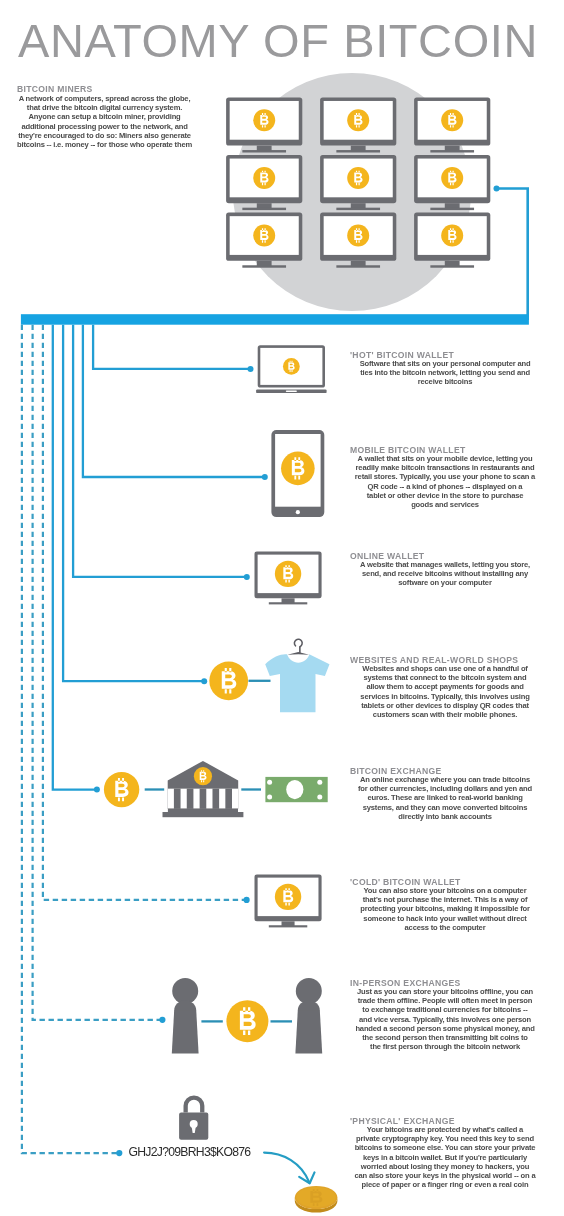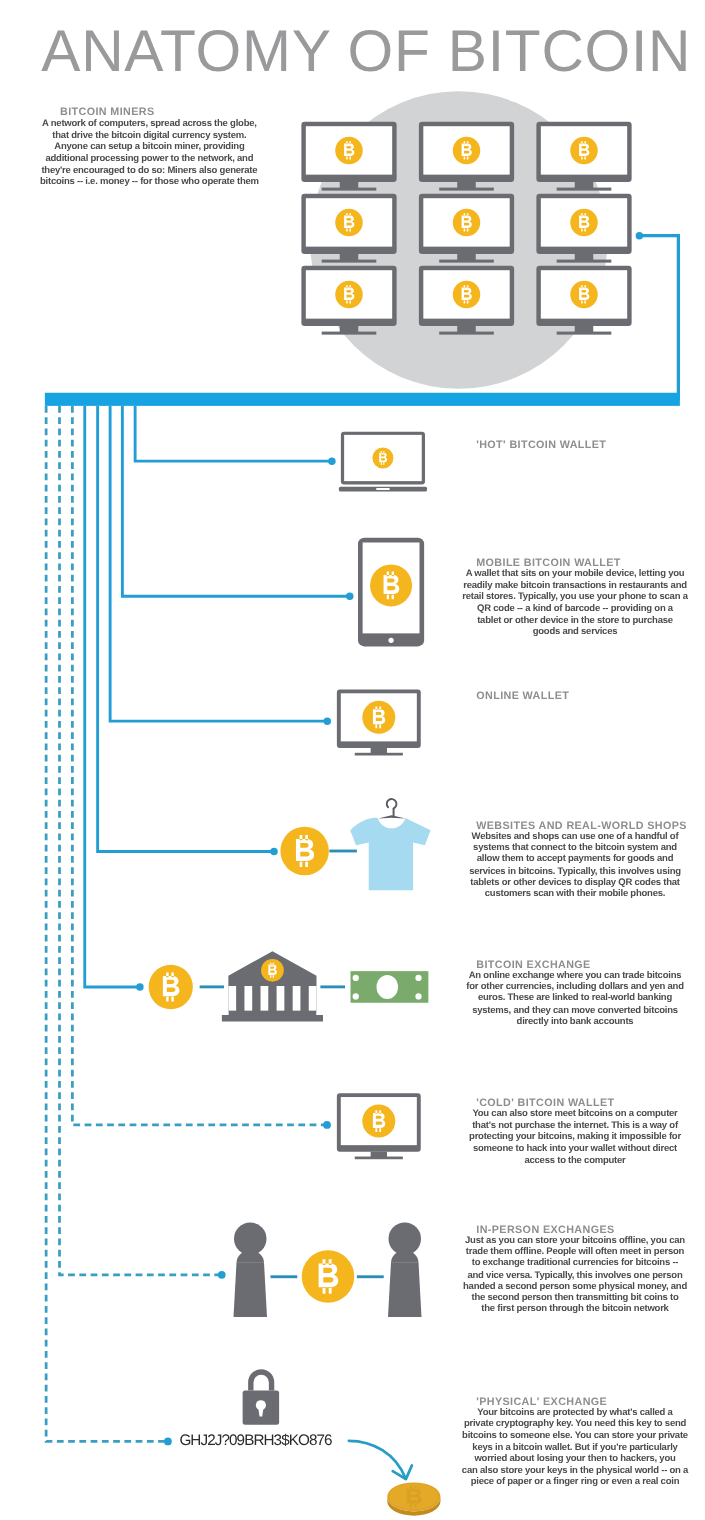--- a/index.html
+++ b/index.html
@@ -1,21 +1,21 @@
 <!DOCTYPE html>
 <html><head>
 <meta charset="utf-8">
 <title>Anatomy of Bitcoin</title>
 <style>
 html,body{margin:0;padding:0;}
 body{width:564px;height:1216px;background:#ffffff;font-family:"Liberation Sans",sans-serif;overflow:hidden;}
-#page{position:absolute;left:15px;top:0;width:467px;height:1216px;background:#fff;}
+#page{position:absolute;left:0;top:0;width:467px;height:1216px;background:#fff;}
 .abs{position:absolute;}
 .title{left:18px;top:13px;font-size:47px;letter-spacing:0.6px;color:#9a9a9c;font-weight:300;white-space:nowrap;}
-.heading{font-size:8.6px;font-weight:bold;letter-spacing:0.32px;color:#8e8e92;white-space:nowrap;margin-left:16px;}
+.heading{font-size:8.6px;font-weight:bold;letter-spacing:0.32px;color:#8e8e92;white-space:nowrap;}
 .body{font-size:7.6px;line-height:9.2px;color:#4c4c4c;font-weight:bold;letter-spacing:-0.18px;text-align:center;}
 .miners-head{left:17px;top:84px;}
 .miners-body{left:17px;top:94px;white-space:nowrap;}
 .sec-head{left:350px;text-align:center;}
 .sec-body{left:350px;width:190px;white-space:nowrap;}
 svg{display:block;overflow:visible;}
 #art{position:absolute;left:0;top:0;}
 .keytext{font-size:12.2px;font-weight:normal;color:#2b2b2b;letter-spacing:-0.72px;white-space:nowrap;}
 </style>
 </head>
@@ -263,50 +263,60 @@
 <div class="abs heading miners-head">BITCOIN MINERS</div>
 <div class="abs body miners-body">
       <div>A network of computers, spread across the globe,</div>
       <div>that drive the bitcoin digital currency system.</div>
       <div>Anyone can setup a bitcoin miner, providing</div>
       <div>additional processing power to the network, and</div>
       <div>they're encouraged to do so: Miners also generate</div>
       <div>bitcoins -- i.e. money -- for those who operate them</div>
     </div>
 <div class="abs heading sec-head" style="top:350px">'HOT' BITCOIN WALLET</div>
+<div class="abs body sec-body" style="top:359px">
+      <div>Software that sits on your personal computer and</div>
+      <div>ties into the bitcoin network, letting you send and</div>
+      <div>receive bitcoins</div>
+    </div>
 <div class="abs heading sec-head" style="top:445px">MOBILE BITCOIN WALLET</div>
 <div class="abs body sec-body" style="top:454px">
       <div>A wallet that sits on your mobile device, letting you</div>
       <div>readily make bitcoin transactions in restaurants and</div>
       <div>retail stores. Typically, you use your phone to scan a</div>
-      <div>QR code -- a kind of barcode -- providing on a</div>
+      <div>QR code -- a kind of phones -- displayed on a</div>
       <div>tablet or other device in the store to purchase</div>
       <div>goods and services</div>
     </div>
 <div class="abs heading sec-head" style="top:551px">ONLINE WALLET</div>
+<div class="abs body sec-body" style="top:560px">
+      <div>A website that manages wallets, letting you store,</div>
+      <div>send, and receive bitcoins without installing any</div>
+      <div>software on your computer</div>
+    </div>
 <div class="abs heading sec-head" style="top:655px">WEBSITES AND REAL-WORLD SHOPS</div>
 <div class="abs body sec-body" style="top:664px">
       <div>Websites and shops can use one of a handful of</div>
       <div>systems that connect to the bitcoin system and</div>
       <div>allow them to accept payments for goods and</div>
       <div>services in bitcoins. Typically, this involves using</div>
       <div>tablets or other devices to display QR codes that</div>
       <div>customers scan with their mobile phones.</div>
     </div>
 <div class="abs heading sec-head" style="top:766px">BITCOIN EXCHANGE</div>
 <div class="abs body sec-body" style="top:775px">
       <div>An online exchange where you can trade bitcoins</div>
       <div>for other currencies, including dollars and yen and</div>
       <div>euros. These are linked to real-world banking</div>
       <div>systems, and they can move converted bitcoins</div>
       <div>directly into bank accounts</div>
     </div>
 <div class="abs heading sec-head" style="top:877px">'COLD' BITCOIN WALLET</div>
 <div class="abs body sec-body" style="top:886px">
-      <div>You can also store meet bitcoins on a computer</div>
+      <div>You can also store your bitcoins on a computer</div>
       <div>that's not purchase the internet. This is a way of</div>
       <div>protecting your bitcoins, making it impossible for</div>
       <div>someone to hack into your wallet without direct</div>
       <div>access to the computer</div>
     </div>
 <div class="abs heading sec-head" style="top:978px">IN-PERSON EXCHANGES</div>
 <div class="abs body sec-body" style="top:987px">
       <div>Just as you can store your bitcoins offline, you can</div>
       <div>trade them offline. People will often meet in person</div>
       <div>to exchange traditional currencies for bitcoins --</div>
@@ -314,18 +324,18 @@
       <div>handed a second person some physical money, and</div>
       <div>the second person then transmitting bit coins to</div>
       <div>the first person through the bitcoin network</div>
     </div>
 <div class="abs heading sec-head" style="top:1116px">'PHYSICAL' EXCHANGE</div>
 <div class="abs body sec-body" style="top:1125px">
       <div>Your bitcoins are protected by what's called a</div>
       <div>private cryptography key. You need this key to send</div>
       <div>bitcoins to someone else. You can store your private</div>
       <div>keys in a bitcoin wallet. But if you're particularly</div>
-      <div>worried about losing your then to hackers, you</div>
+      <div>worried about losing they money to hackers, you</div>
       <div>can also store your keys in the physical world -- on a</div>
       <div>piece of paper or a finger ring or even a real coin</div>
     </div>
 <div class="abs keytext" style="left:128.5px;top:1145.2px">GHJ2J?09BRH3$KO876</div>
 </div>
 
 </body></html>

